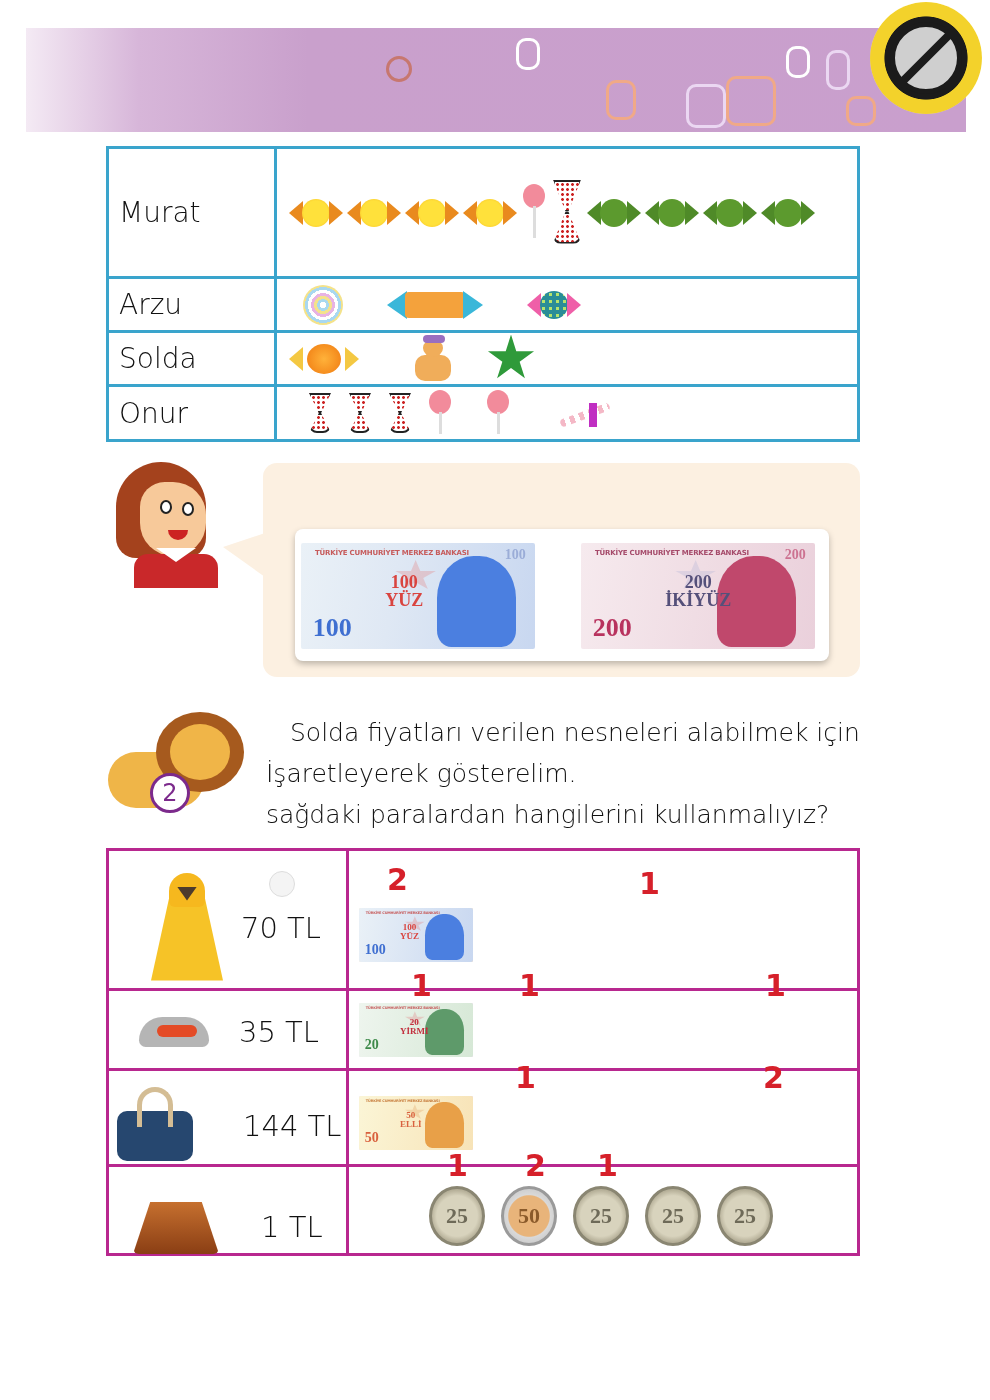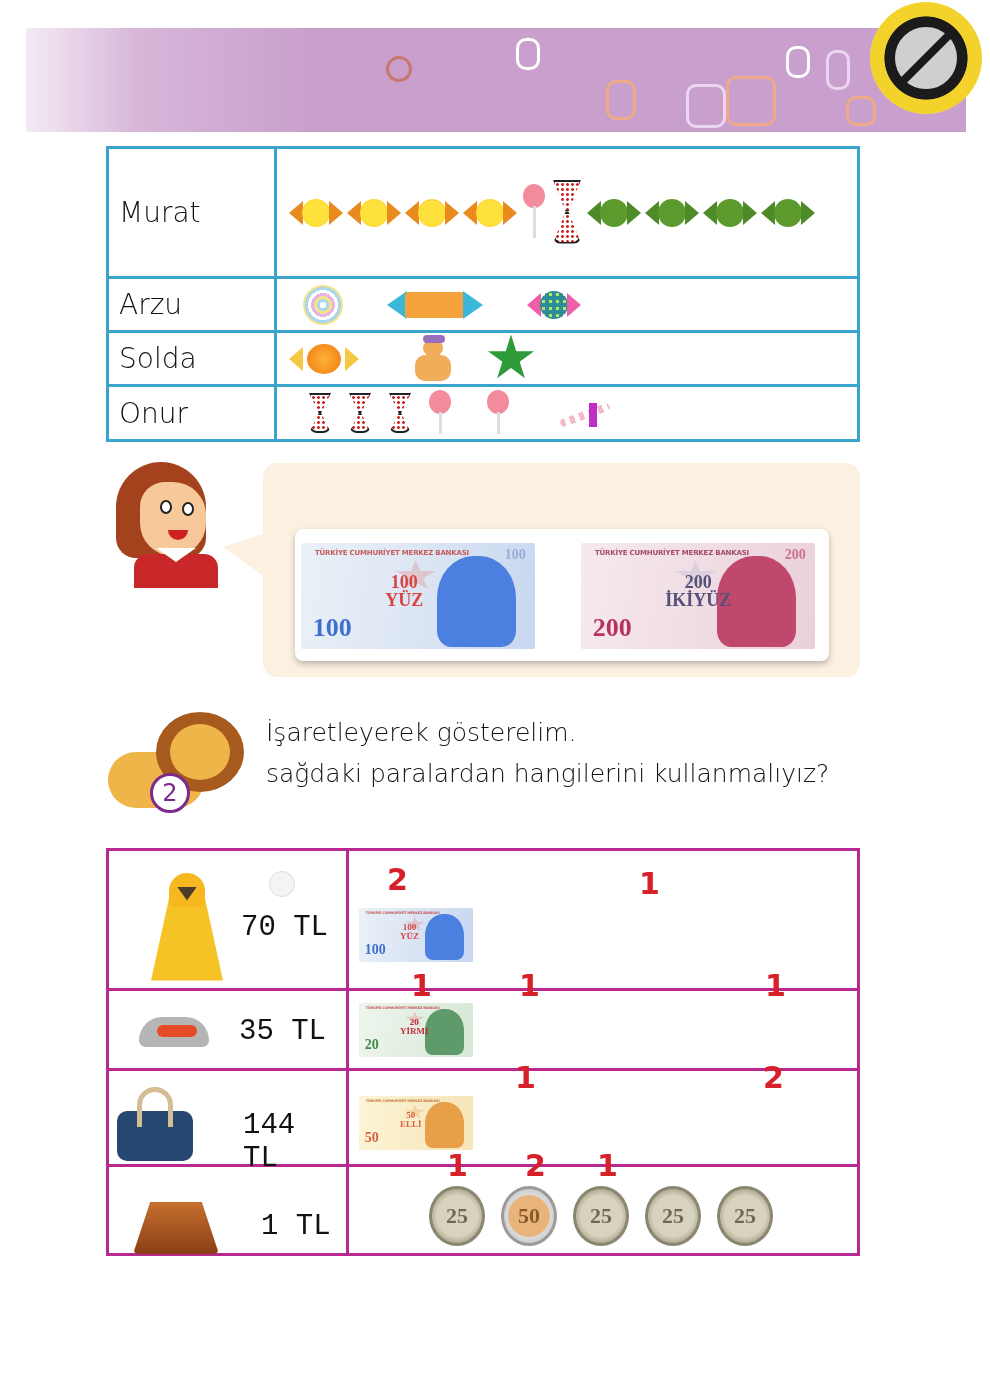--- a/index.html
+++ b/index.html
@@ -105,21 +105,21 @@
     .instruction { position: absolute; left: 266px; top: 712px; width: 594px; font-size: 25px; font-weight: 300; line-height: 41px; text-align: justify; }
     .instruction .l1 { padding-left: 24px; }
 
     .money-table { position: absolute; left: 106px; top: 848px; width: 754px; height: 405px; border: 3px solid #b8288f; border-collapse: collapse; }
     .money-table td { border: 3px solid #b8288f; vertical-align: middle; position: relative; }
     .money-table td.item { width: 240px; }
     .mrow-1 { height: 140px; }
     .mrow-2 { height: 80px; }
     .mrow-3 { height: 96px; }
     .mrow-4 { height: 89px; }
-    .item-inner { position: relative; height: 100%; font-family: Liberation Mono, monospace; }
+    .item-inner { position: relative; height: 100%; }
     .price { position: absolute; font-size: 29px; font-weight: 300; }
     .notes-row { display: flex; gap: 10px; padding-left: 10px; align-items: center; }
     .mark { position: absolute; color: #d6202a; font-weight: bold; font-size: 30px; font-family: "DejaVu Sans", sans-serif; line-height: 1; }
 
     .raincoat { position: absolute; left: 38px; top: 20px; width: 80px; height: 110px; }
     .raincoat .hood { position: absolute; left: 22px; top: 0; width: 36px; height: 34px; border-radius: 18px 18px 6px 6px; background: #f6b81e; }
     .raincoat .face { position: absolute; left: 30px; top: 14px; width: 20px; height: 14px; background: #4d3b2c; clip-path: polygon(0 0,100% 0,50% 100%); }
     .raincoat .coat { position: absolute; left: 4px; top: 26px; width: 72px; height: 82px; background: #f6c327; clip-path: polygon(25% 0,75% 0,100% 100%,0 100%); }
     .hole { position: absolute; left: 160px; top: 18px; width: 26px; height: 26px; border-radius: 50%; background: #f4f4f4; border: 1px solid #ddd; }
 
@@ -313,20 +313,21 @@
   </div>
 </div>
 
 <div class="lion">
   <div class="body"></div>
   <div class="mane"></div>
   <div class="face"></div>
 </div>
 <div class="num-badge">2</div>
 <div class="instruction">
+  <div class="l1">Solda fiyatları verilen nesneleri alabilmek için</div>
   <div>İşaretleyerek gösterelim.</div>
   <div>sağdaki paralardan hangilerini kullanmalıyız?</div>
 </div>
 
 <table class="money-table">
 
   <tbody>
       <tr class="mrow-1">
     <td class="item">
       <div class="item-inner" style="height:134px">

